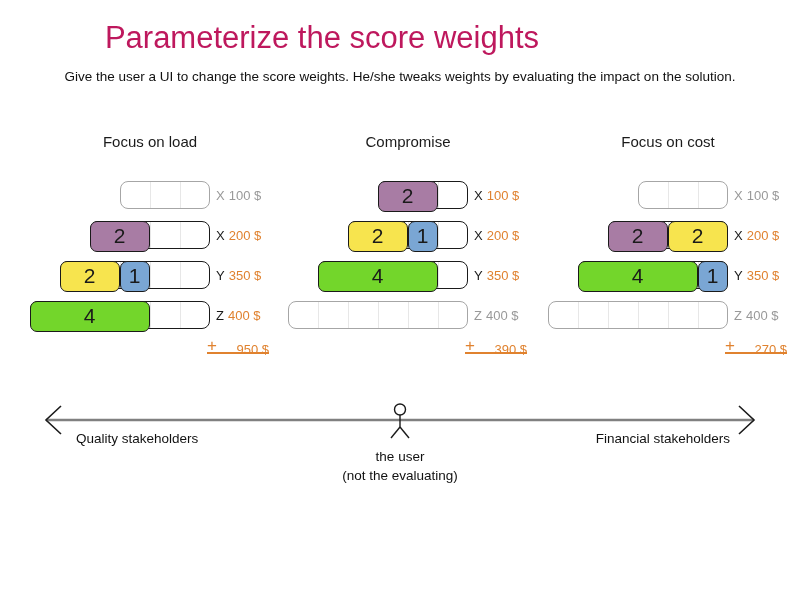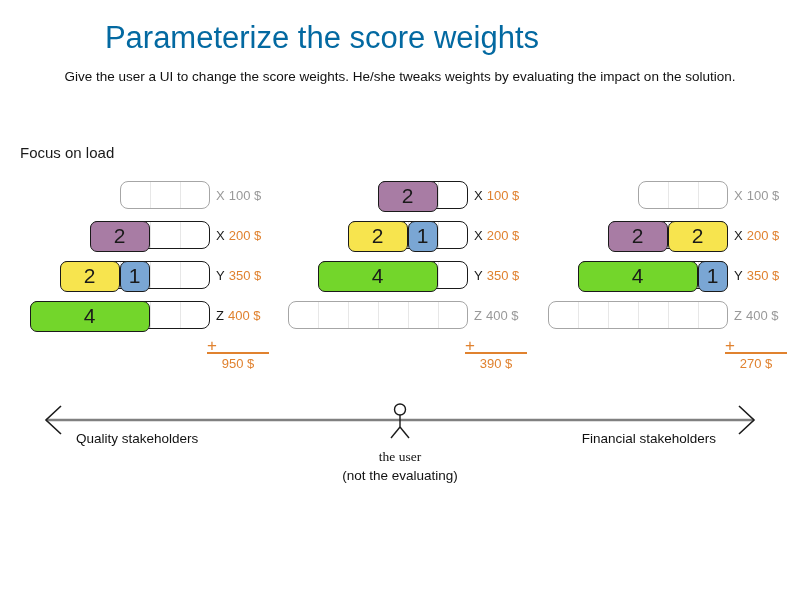--- a/index.html
+++ b/index.html
@@ -1,56 +1,56 @@
 <!DOCTYPE html>
 <html style="--purple: #a87ca4; --yellow: #f7e44e; --blue: #7aa6d4; --green: #73d62b; --orange: #e0822f; --inactive: #999999; --ink: #1a1a1a; --axis_line: #808080; --cell_divider: #e7e7e7;"><head>
 <meta charset="utf-8">
 <style>
   html,body{margin:0;padding:0;}
   body{
     width:800px;height:600px;background:#ffffff;position:relative;overflow:hidden;
     font-family:"Liberation Sans", sans-serif;color:#1a1a1a;
   }
   .page-title{position:absolute;top:20px;left:0;width:644px;text-align:center;
-    font-size:31px;color:#0369a1;}
+    font-size:31px;color:#be185d;}
   .page-subtitle{position:absolute;top:69px;left:0;width:800px;text-align:center;
     font-size:13.5px;color:#111;}
 
   .col{position:absolute;top:125px;width:260px;height:275px;}
   .col-0{left:20px;} .col-1{left:278px;} .col-2{left:538px;}
-  .col-title{position:absolute;top:8px;left:0;width:260px;text-align:left;font-size:15px;margin-top:11px;}
+  .col-title{position:absolute;top:8px;left:0;width:260px;text-align:center;font-size:15px;}
 
   .row{position:absolute;right:70px;height:28px;box-sizing:border-box;
     border:1.5px solid var(--ink,#1a1a1a);border-radius:8px;
     background:repeating-linear-gradient(90deg,#ffffff 0 29px,var(--cell_divider,#e7e7e7) 29px 30px);}
   .row.inactive{border:1px solid #a6a6a6;}
   .r0{top:56px}.r1{top:96px}.r2{top:136px}.r3{top:176px}
 
   .block{position:absolute;top:-1.5px;height:31px;box-sizing:border-box;
     border:1.5px solid var(--ink,#1a1a1a);border-radius:7px;
     display:flex;align-items:center;justify-content:center;
     font-size:21px;color:var(--ink,#1a1a1a);}
 
   .row-label{position:absolute;left:196px;height:28px;display:flex;align-items:center;
     font-size:13px;white-space:nowrap;}
   .row-label .letter{color:var(--ink,#1a1a1a);margin-right:4px;}
   .row-label .price{color:var(--orange,#e0822f);}
   .row-label.inactive .letter,.row-label.inactive .price{color:var(--inactive,#999999);}
 
   .plus{position:absolute;left:187px;top:211px;font-size:17px;color:var(--orange,#e0822f);}
   .sum-line{position:absolute;left:187px;top:227px;width:62px;height:2px;background:var(--orange,#e0822f);}
-  .total{position:absolute;left:187px;top:231px;width:62px;text-align:center;
+  .total{position:absolute;left:187px;top:217px;width:62px;text-align:right;
     font-size:13px;color:var(--orange,#e0822f);}
 
   .axis-svg{position:absolute;left:0;top:395px;}
   .axis-label{position:absolute;top:431px;font-size:13.5px;color:#111;white-space:nowrap;}
   .axis-label-left{left:76px;}
-  .axis-label-right{right:84px;padding-left:10px;}
+  .axis-label-right{right:70px;padding-left:10px;}
   .center-label{position:absolute;left:0;width:800px;text-align:center;font-size:13.5px;color:#111;}
-  .center-label-1{top:449px;font-family:Liberation Serif, serif;}
+  .center-label-1{top:449px;}
   .center-label-2{top:468px;}
 </style>
 </head>
 <body>
 
 <div class="page-title">Parameterize the score weights</div>
 <div class="page-subtitle">Give the user a UI to change the score weights. He/she tweaks weights by evaluating the impact on the solution.</div>
 
 <div class="col col-0">
   <div class="col-title">Focus on load</div>
@@ -93,20 +93,21 @@
     <span class="letter">Z</span>
     <span class="price">400 $</span>
   </div>
 
   <div class="plus">+</div>
   <div class="sum-line"></div>
   <div class="total">950 $</div>
 </div>
 
 <div class="col col-1">
+  <div class="col-title">Compromise</div>
 
   <div class="row r0" style="width: 90px;">
     <div class="block" style="left: -1.5px; width: 60px; background: rgb(168, 124, 164);">
         <span>2</span>
       </div>
   </div>
   <div class="row-label r0">
     <span class="letter">X</span>
     <span class="price">100 $</span>
   </div>
@@ -139,20 +140,21 @@
     <span class="letter">Z</span>
     <span class="price">400 $</span>
   </div>
 
   <div class="plus">+</div>
   <div class="sum-line"></div>
   <div class="total">390 $</div>
 </div>
 
 <div class="col col-2">
+  <div class="col-title">Focus on cost</div>
 
   <div class="row r0 inactive" style="width: 90px;"></div>
   <div class="row-label r0 inactive">
     <span class="letter">X</span>
     <span class="price">100 $</span>
   </div>
 
   <div class="row r1" style="width: 120px;">
     <div class="block" style="left: -1.5px; width: 60px; background: rgb(168, 124, 164);">
         <span>2</span>

